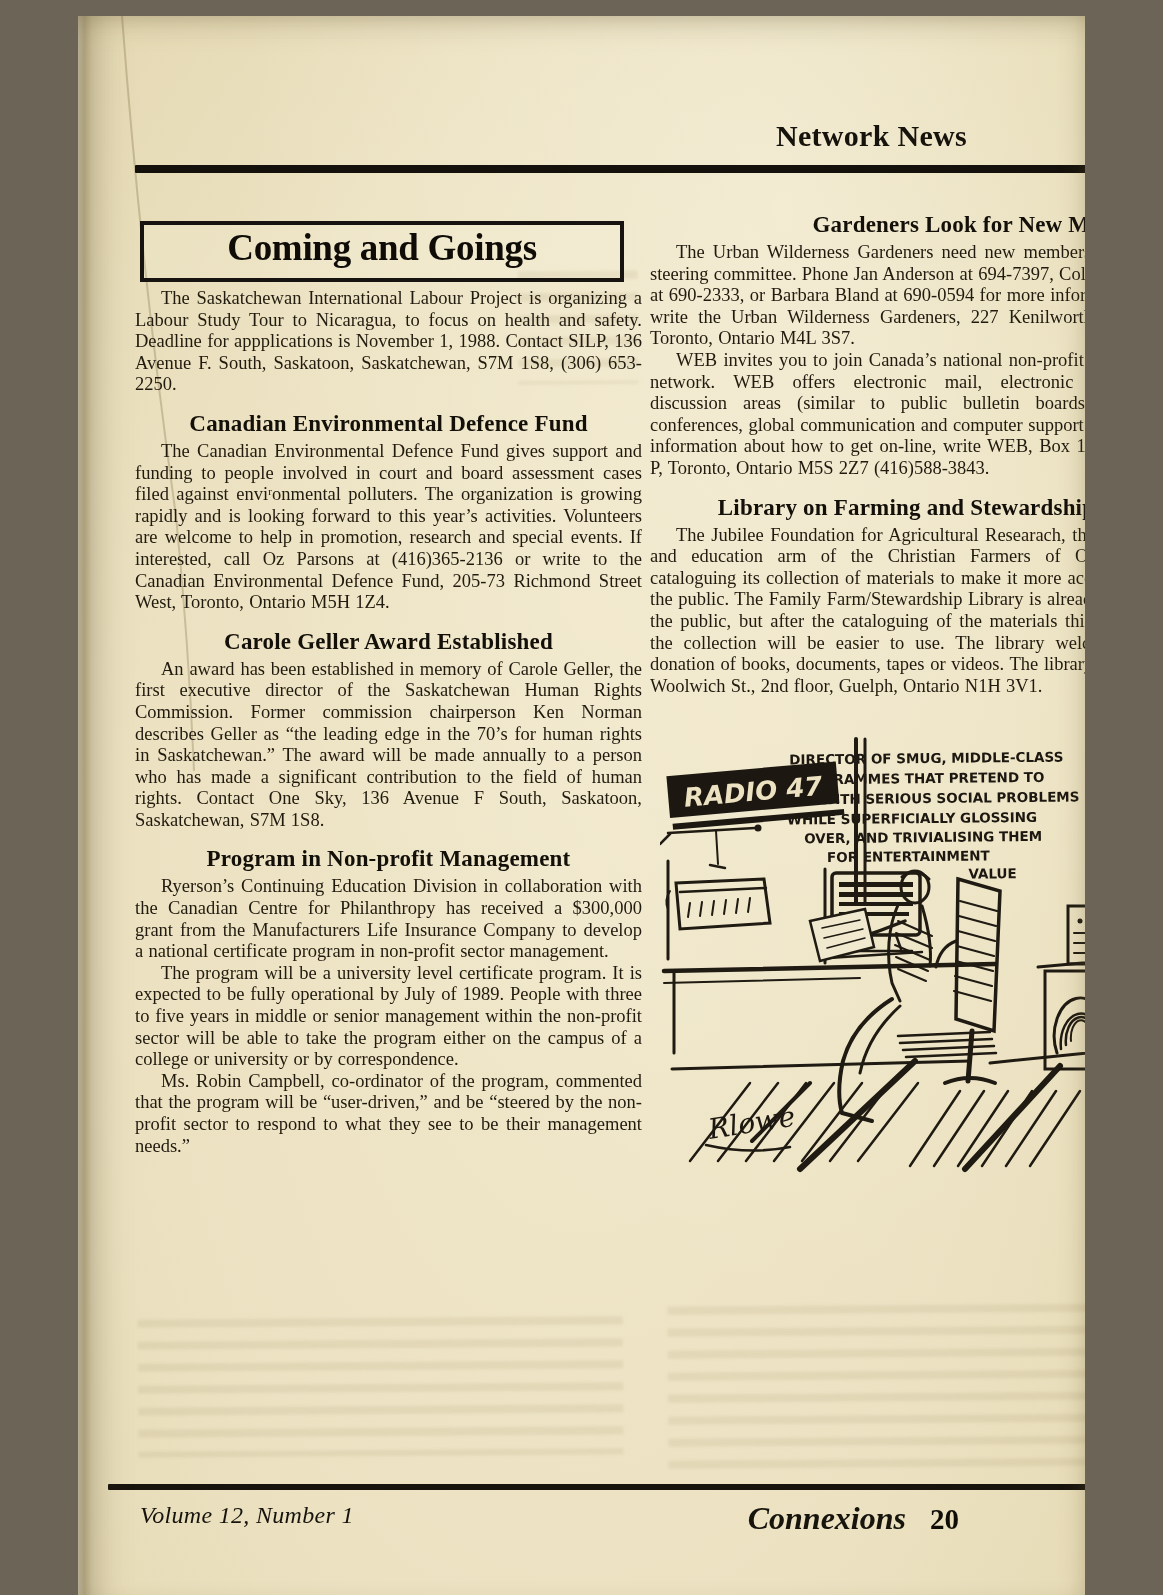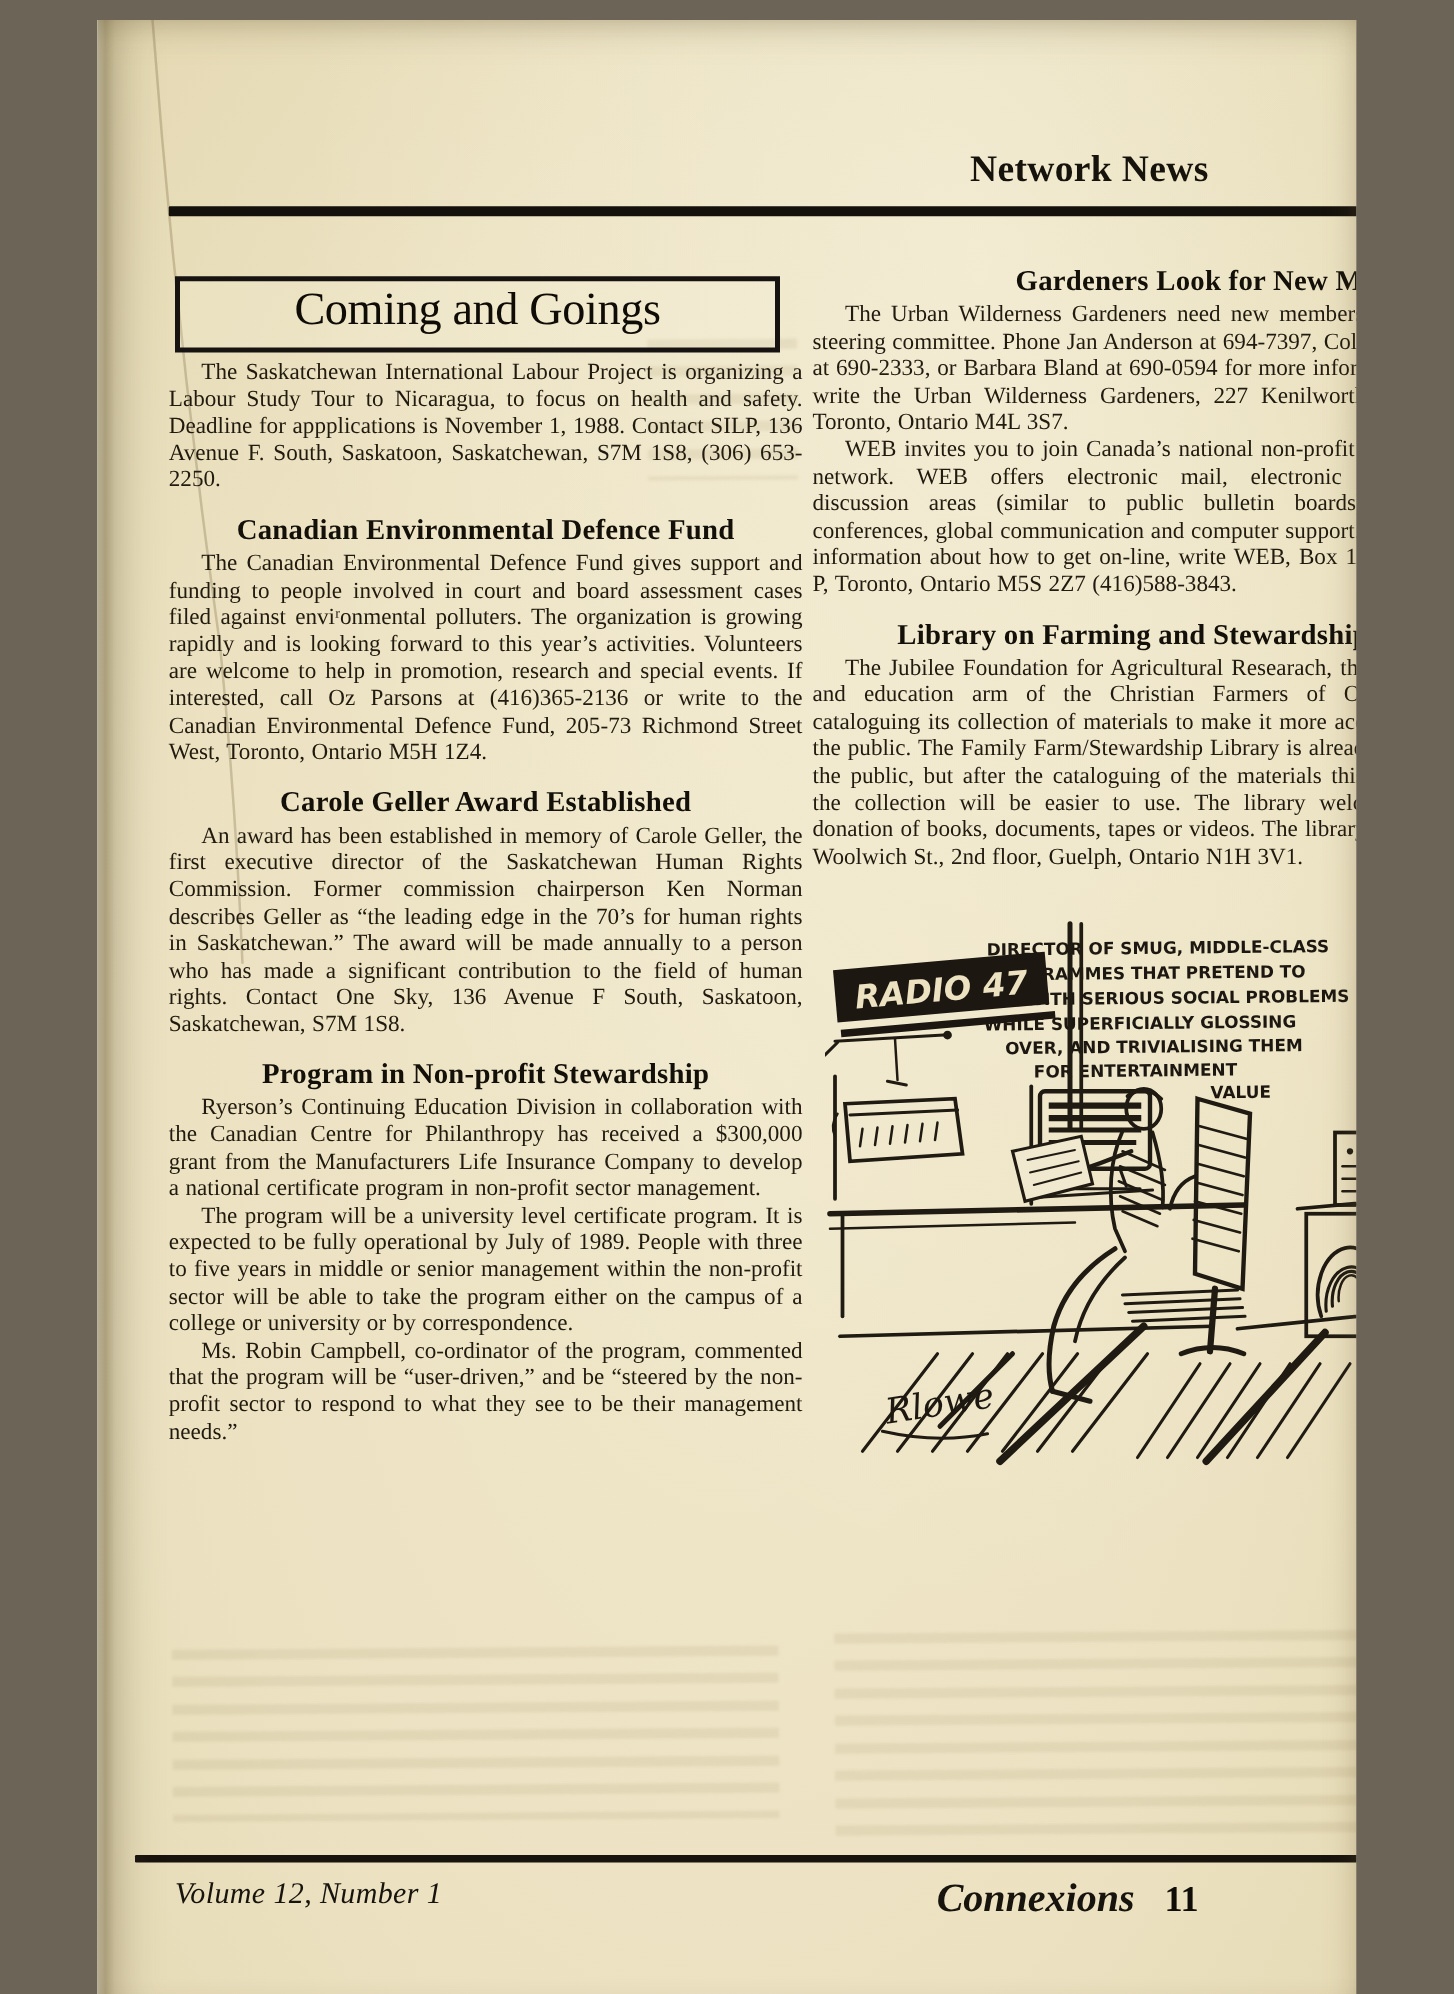--- a/index.html
+++ b/index.html
@@ -41,21 +41,21 @@
   .col-right{left:572px;top:196px;width:513px;}
 
   .box-title{
     border:4px solid #171310;
     margin:0 18px 6px 5px;
     padding:1px 0 9px;
     background:rgba(255,252,238,0.12);
   }
   .box-title h1{
     margin:0;text-align:center;
-    font-size:37px;font-weight:normal;color:#0f0c07;
+    font-size:37px;font-weight:bold;color:#0f0c07;
     letter-spacing:-0.3px;
   }
 
   section h2{
     margin:15px 0 4px;text-align:center;
     font-size:23px;font-weight:bold;color:#130f09;
     letter-spacing:0.2px;
   }
   .col-left section:first-of-type h2{margin-top:9px;}
   .col-right section:first-of-type h2{margin-top:0;text-align:right;}
@@ -130,21 +130,21 @@
       <h2>Canadian Environmental Defence Fund</h2>
       <p class="body">The Canadian Environmental Defence Fund gives support and funding to people involved in court and board assessment cases filed against enviʳonmental polluters. The organization is growing rapidly and is looking forward to this year’s activities. Volunteers are welcome to help in promotion, research and special events. If interested, call Oz Parsons at (416)365-2136 or write to the Canadian Environmental Defence Fund, 205-73 Richmond Street West, Toronto, Ontario M5H 1Z4.</p>
     </section>
 
     <section>
       <h2>Carole Geller Award Established</h2>
       <p class="body">An award has been established in memory of Carole Geller, the first executive director of the Saskatchewan Human Rights Commission. Former commission chairperson Ken Norman describes Geller as “the leading edge in the 70’s for human rights in Saskatchewan.” The award will be made annually to a person who has made a significant contribution to the field of human rights.  Contact One Sky, 136 Avenue F South, Saskatoon, Saskatchewan, S7M 1S8.</p>
     </section>
 
     <section>
-      <h2>Program in Non-profit Stewardship</h2>
+      <h2>Program in Non-profit Management</h2>
       <p class="body">Ryerson’s Continuing Education Division in collaboration with the Canadian Centre for Philanthropy has received a $300,000 grant from the Manufacturers Life Insurance Company to develop a national certificate program in non-profit sector management.</p>
       <p class="body">The program will be a university level certificate program. It is expected to be fully operational by July of 1989. People with three to five years in middle or senior management within the non-profit sector will be able to take the program either on the campus of a college or university or by correspondence.</p>
       <p class="body">Ms. Robin Campbell, co-ordinator of the program, commented that the program will be “user-driven,” and be “steered by the non-profit sector to respond to what they see to be their management needs.”</p>
     </section>
   </div>
 
   <div class="col col-right">
 
     <section>
       <h2>Gardeners Look for New Members</h2>
@@ -297,16 +297,16 @@
           <path d="M46,414 Q90,424 130,416" stroke-width="2.5"></path>
         </g>
       </svg>
     </figure>
   </div>
 
   <div class="footer-rule"></div>
   <div class="footer-volume">Volume 12, Number 1</div>
   <div class="footer-right">
     <span class="footer-publication">Connexions</span>
-    <span class="footer-pagenum">11</span>
+    <span class="footer-pagenum">20</span>
   </div>
 
 </div>
 
 </body></html>

